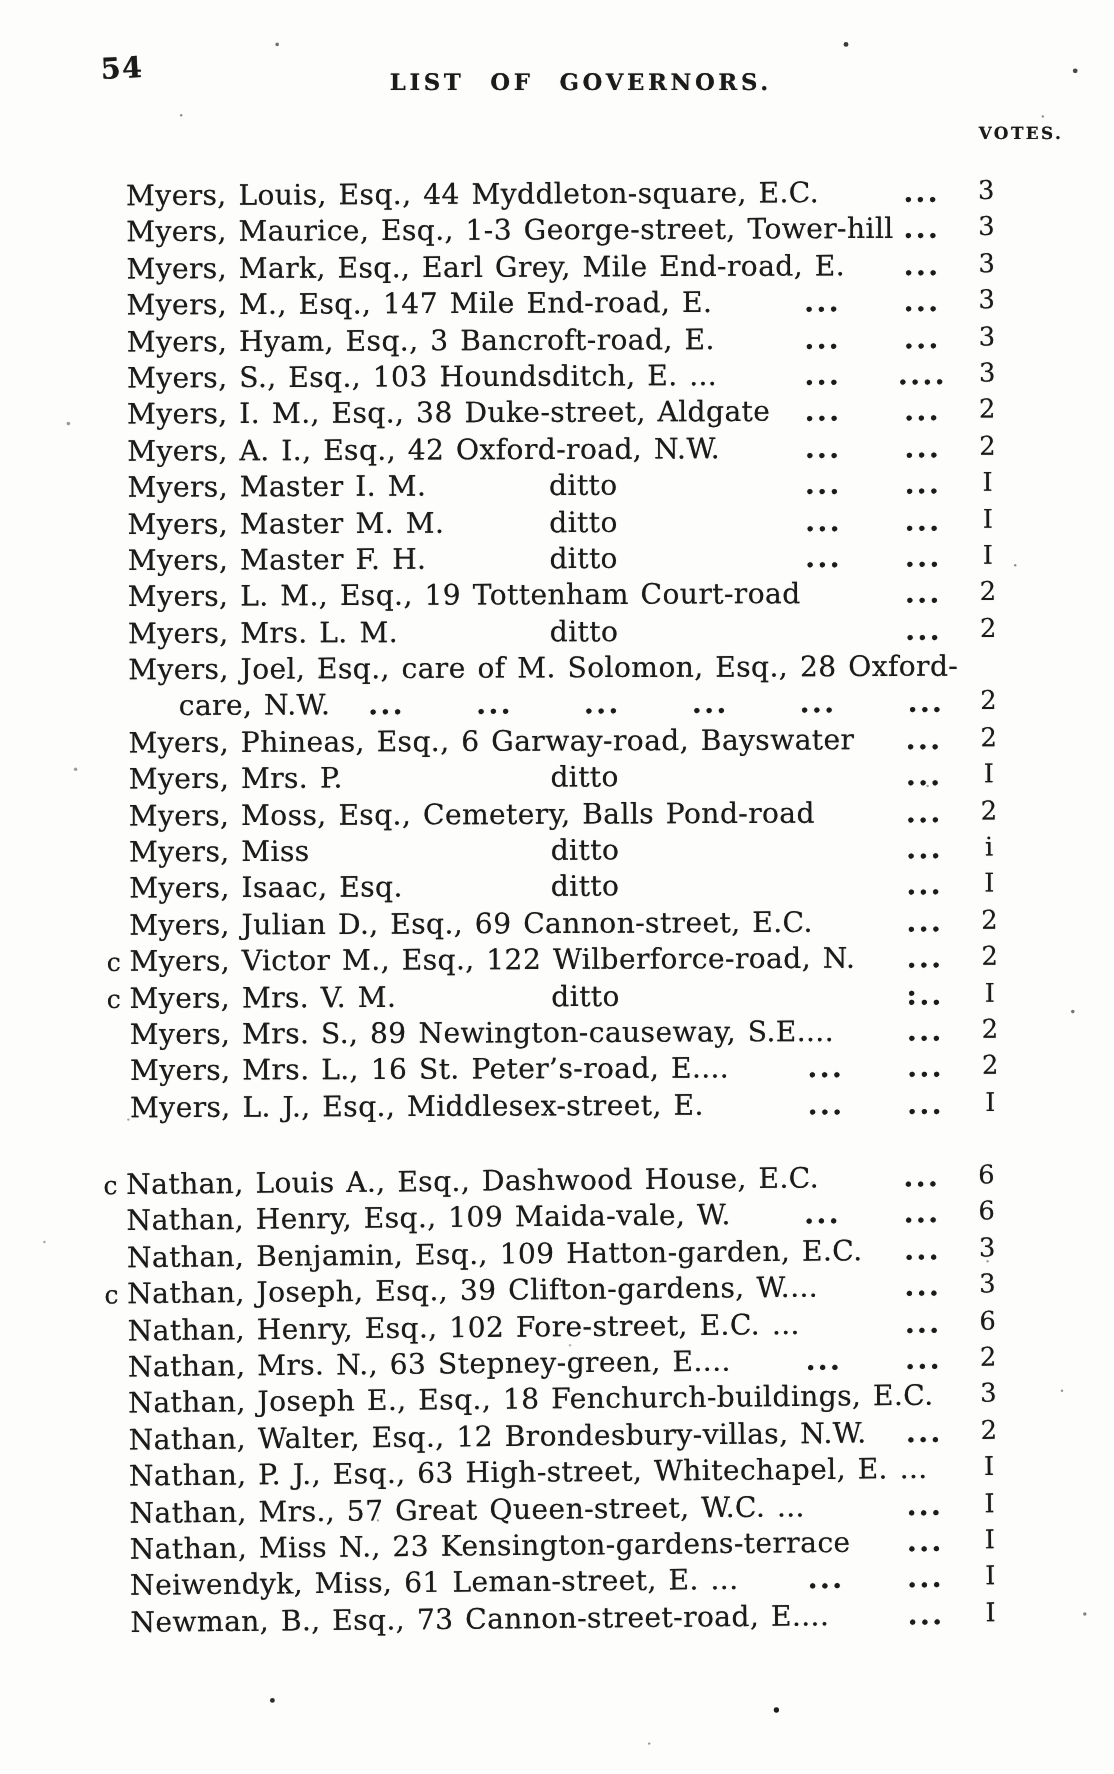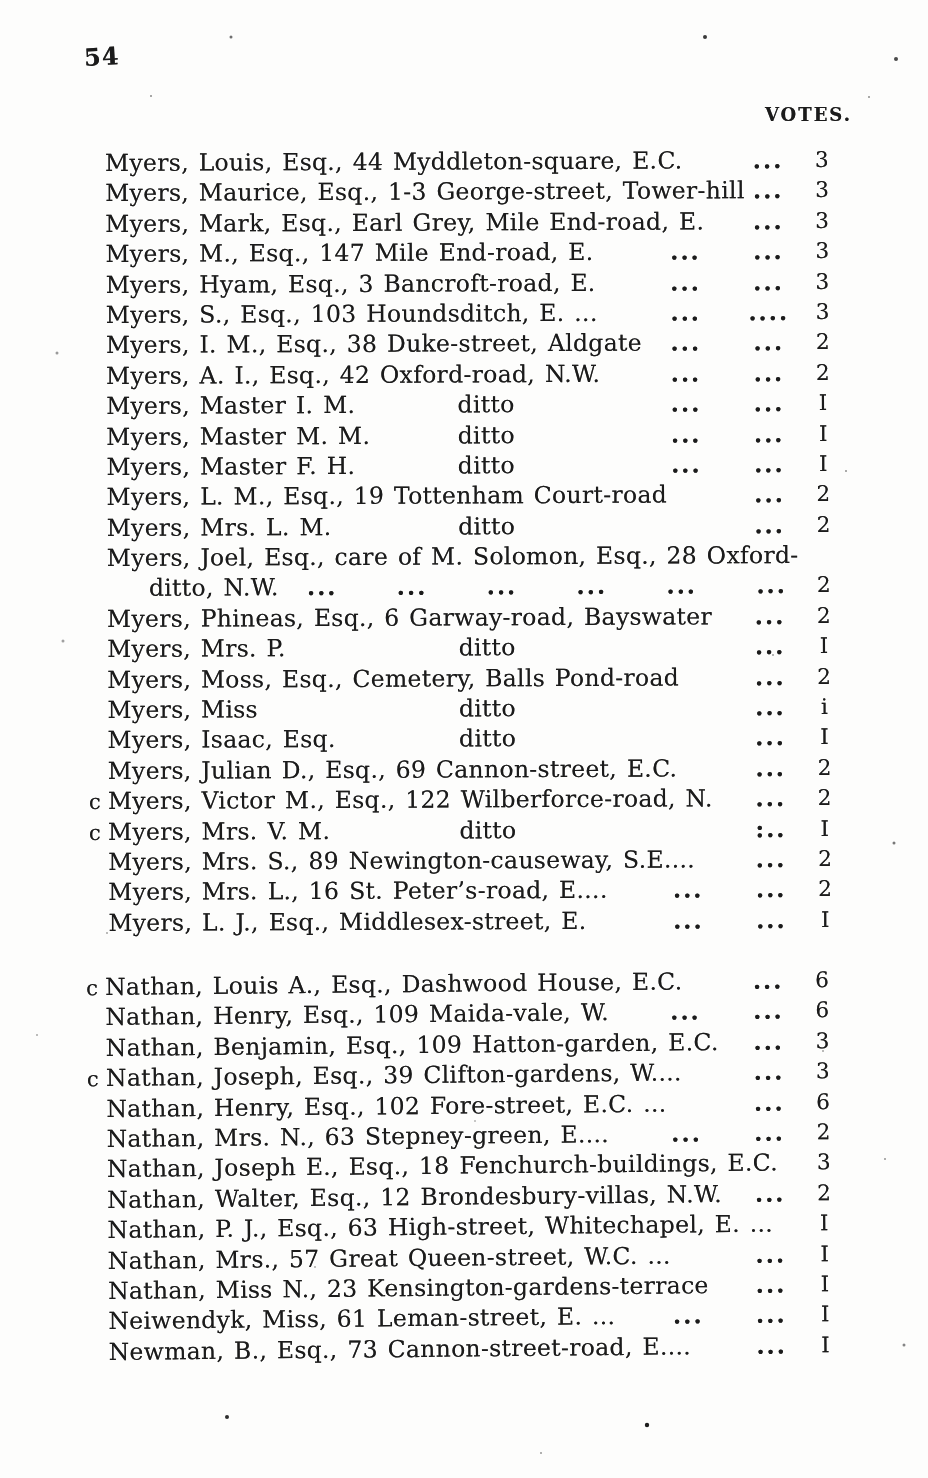--- a/index.html
+++ b/index.html
@@ -23,23 +23,23 @@
     letter-spacing: 1px;
     transform: rotate(-3deg);
   }
   .page-title {
     position: absolute; left: 40px; right: 0; top: 58px;
     text-align: center;
     font-size: 19px; font-weight: bold;
     letter-spacing: 3px; word-spacing: 12px;
   }
   .votes-label {
-    position: absolute; left: 690px; width: 162px; top: 104px;
+    position: absolute; left: 724px; width: 162px; top: 104px;
     text-align: right;
-    font-size: 18px; font-weight: bold;
+    font-size: 14px; font-weight: bold;
     letter-spacing: 2px;
   }
 
   .entries {
     position: absolute; left: 105px; top: 148px; width: 732px;
     font-size: 23.5px;
     line-height: 30.4px;
     letter-spacing: 0.3px;
     word-spacing: 2px;
   }
@@ -105,40 +105,41 @@
   }
 </style>
 </head>
 <body>
 
 <div class="page">
   <div class="specks"></div>
 
   <div class="page-num ink">54</div>
 
+  <div class="page-title ink">LIST OF GOVERNORS.</div>
 
   <div class="votes-label ink">VOTES.</div>
 
   <div class="entries ink" id="entries">
       <div class="section">
         <div class="row"><span class="txt">Myers, Louis, Esq., 44 Myddleton-square, E.C.</span><span class="dB">...</span><span class="vote">3</span></div>
         <div class="row"><span class="txt">Myers, Maurice, Esq., 1-3 George-street, Tower-hill</span><span class="dB">...</span><span class="vote">3</span></div>
         <div class="row"><span class="txt">Myers, Mark, Esq., Earl Grey, Mile End-road, E.</span><span class="dB">...</span><span class="vote">3</span></div>
         <div class="row"><span class="txt">Myers, M., Esq., 147 Mile End-road, E.</span><span class="dA">...</span><span class="dB">...</span><span class="vote">3</span></div>
         <div class="row"><span class="txt">Myers, Hyam, Esq., 3 Bancroft-road, E.</span><span class="dA">...</span><span class="dB">...</span><span class="vote">3</span></div>
         <div class="row"><span class="txt">Myers, S., Esq., 103 Houndsditch, E. ...</span><span class="dA">...</span><span class="dB">....</span><span class="vote">3</span></div>
         <div class="row"><span class="txt">Myers, I. M., Esq., 38 Duke-street, Aldgate</span><span class="dA">...</span><span class="dB">...</span><span class="vote">2</span></div>
         <div class="row"><span class="txt">Myers, A. I., Esq., 42 Oxford-road, N.W.</span><span class="dA">...</span><span class="dB">...</span><span class="vote">2</span></div>
         <div class="row"><span class="txt">Myers, Master I. M.</span><span class="ditto">ditto</span><span class="dA">...</span><span class="dB">...</span><span class="vote">I</span></div>
         <div class="row"><span class="txt">Myers, Master M. M.</span><span class="ditto">ditto</span><span class="dA">...</span><span class="dB">...</span><span class="vote">I</span></div>
         <div class="row"><span class="txt">Myers, Master F. H.</span><span class="ditto">ditto</span><span class="dA">...</span><span class="dB">...</span><span class="vote">I</span></div>
         <div class="row"><span class="txt">Myers, L. M., Esq., 19 Tottenham Court-road</span><span class="dB">...</span><span class="vote">2</span></div>
         <div class="row"><span class="txt">Myers, Mrs. L. M.</span><span class="ditto">ditto</span><span class="dB">...</span><span class="vote">2</span></div>
         <div class="row"><span class="txt">Myers, Joel, Esq., care of M. Solomon, Esq., 28 Oxford-</span></div>
-        <div class="row indent"><span class="txt">ditto, N.W.</span><span class="spread">
+        <div class="row indent"><span class="txt">care, N.W.</span><span class="spread">
             <span class="dg">...</span>
             <span class="dg">...</span>
             <span class="dg">...</span>
             <span class="dg">...</span>
             <span class="dg">...</span>
             <span class="dg">...</span>
           </span><span class="vote">2</span></div>
         <div class="row"><span class="txt">Myers, Phineas, Esq., 6 Garway-road, Bayswater</span><span class="dB">...</span><span class="vote">2</span></div>
         <div class="row"><span class="txt">Myers, Mrs. P.</span><span class="ditto">ditto</span><span class="dB">...</span><span class="vote">I</span></div>
         <div class="row"><span class="txt">Myers, Moss, Esq., Cemetery, Balls Pond-road</span><span class="dB">...</span><span class="vote">2</span></div>

